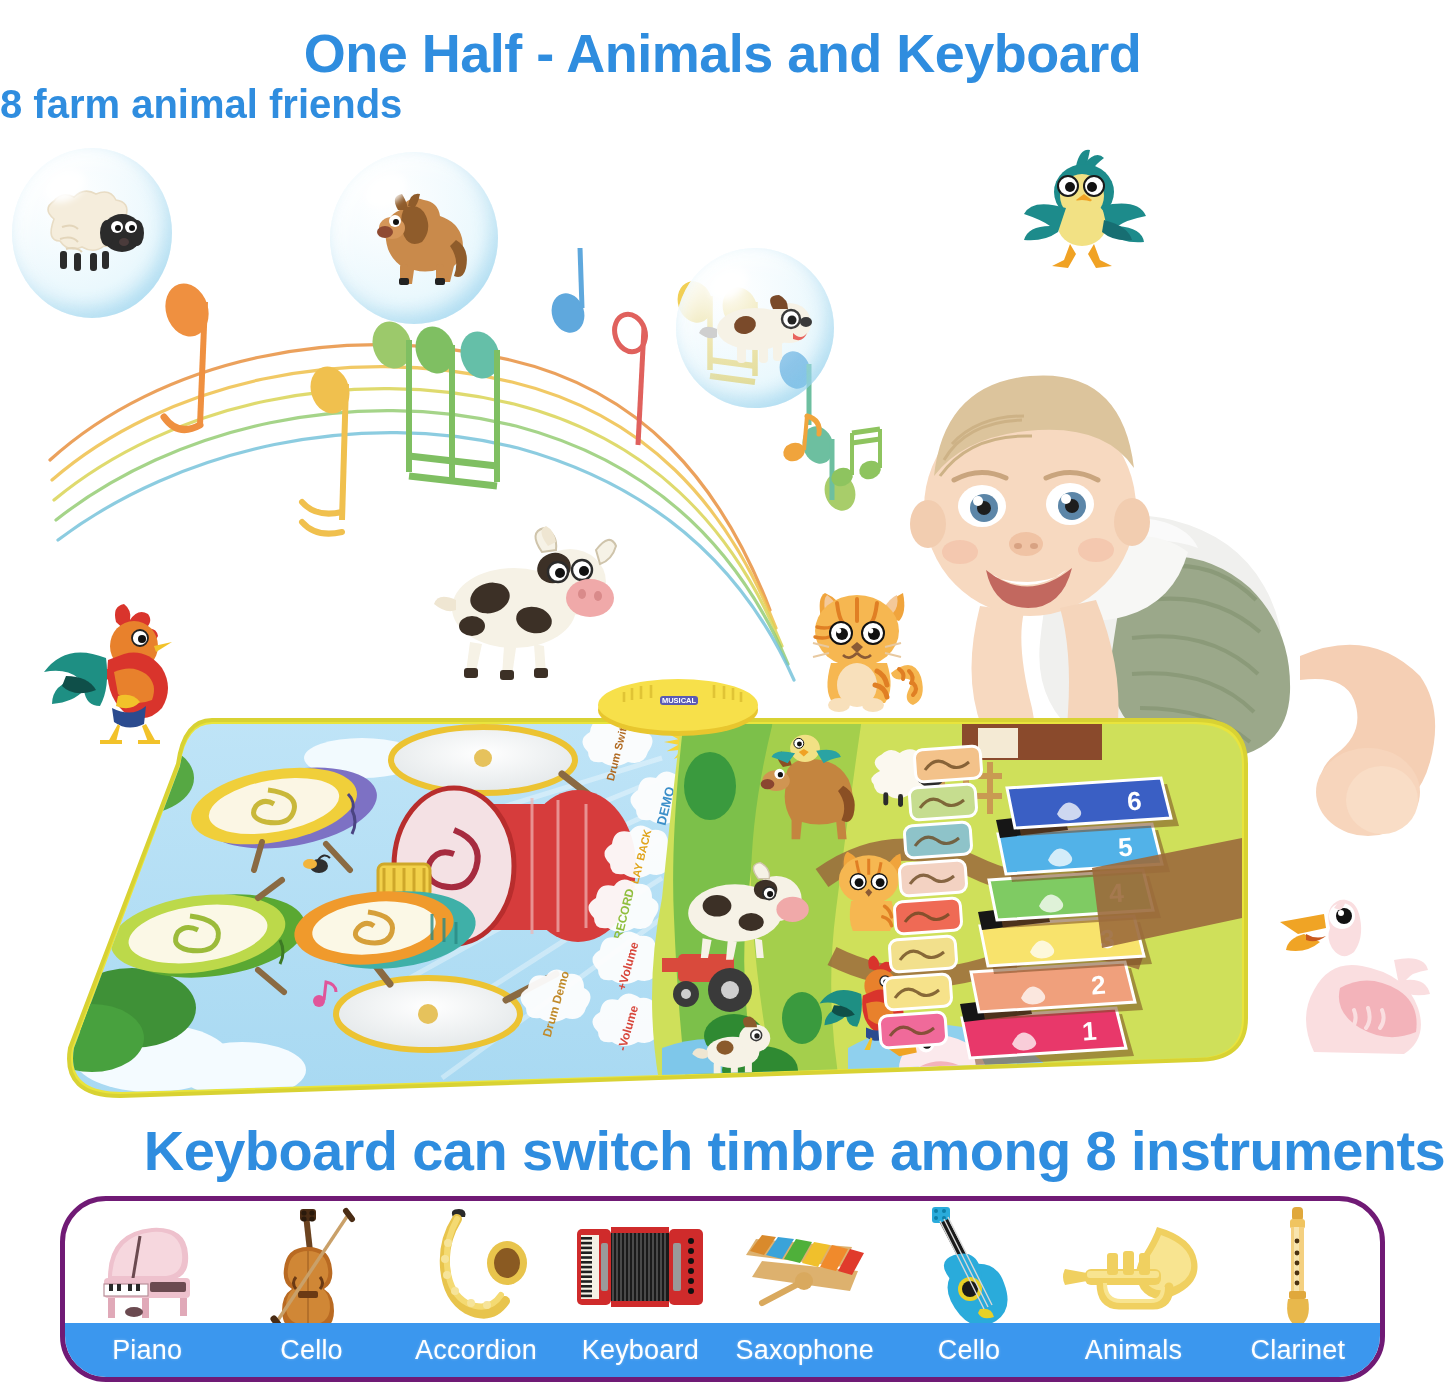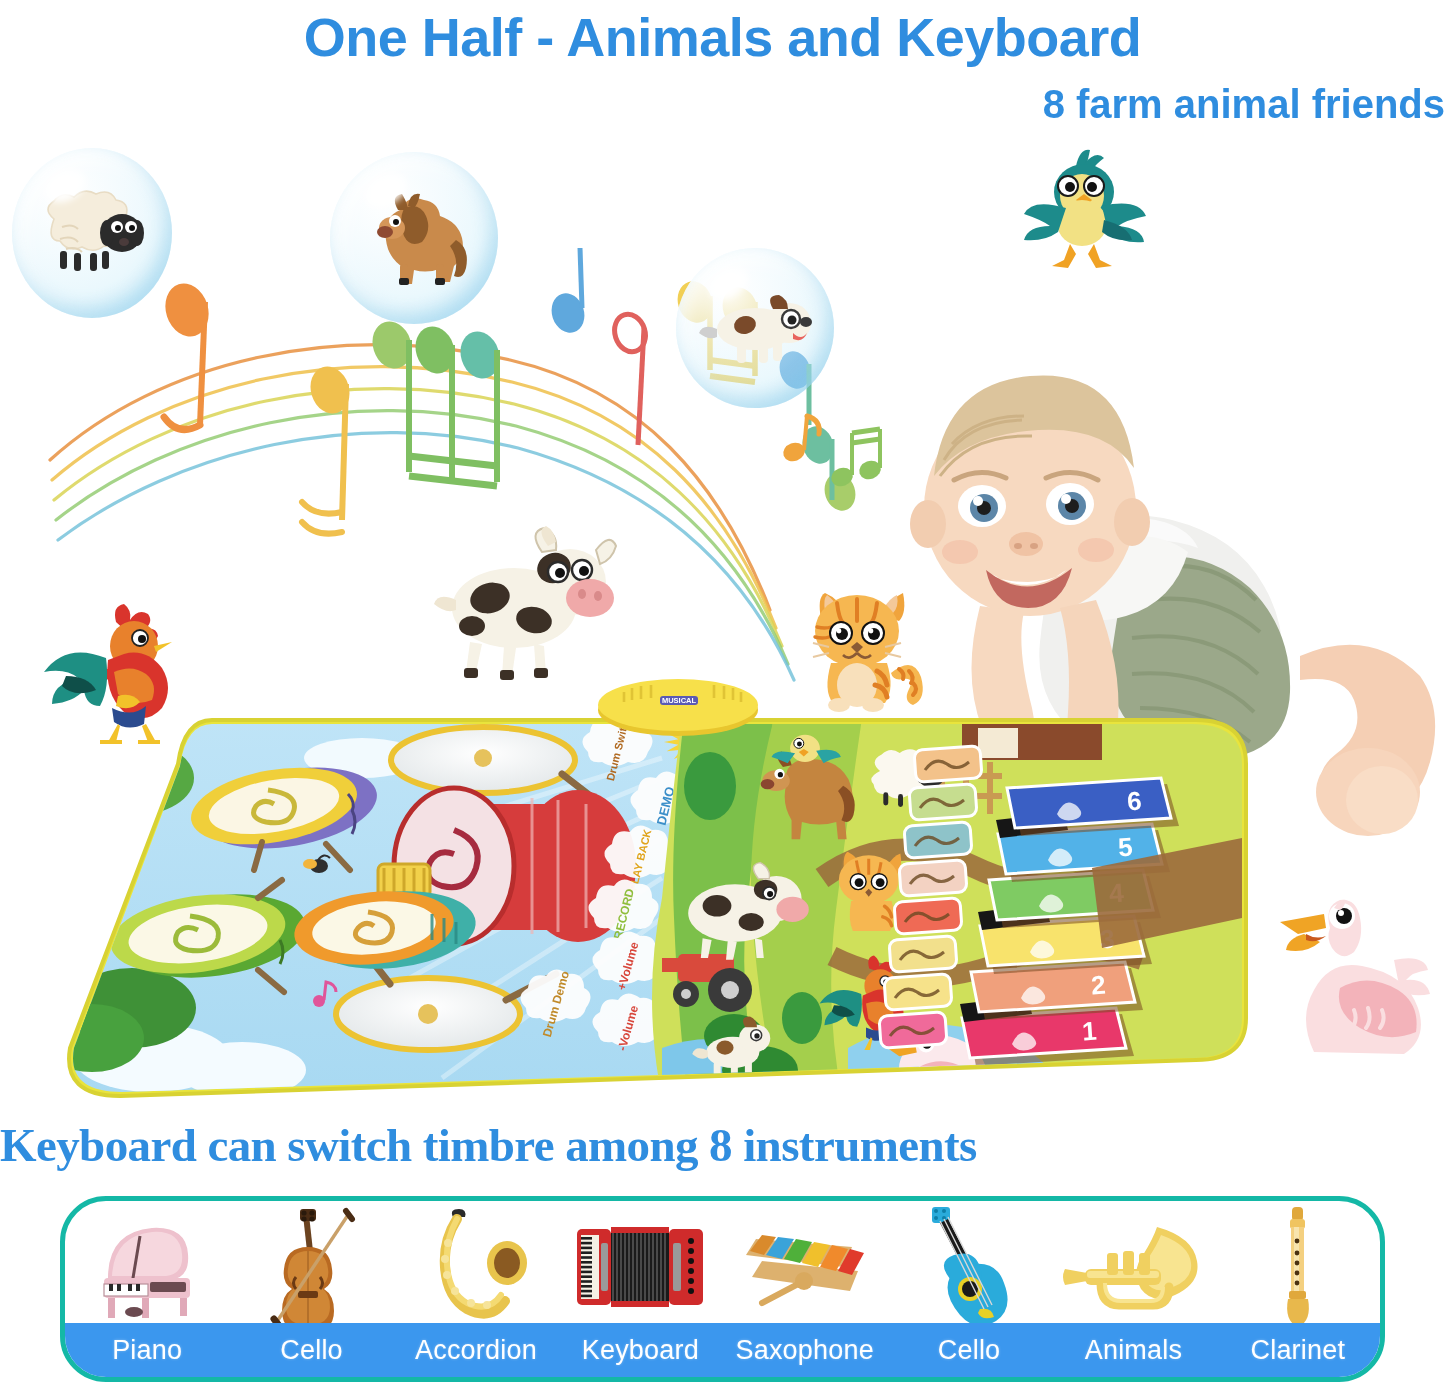--- a/index.html
+++ b/index.html
@@ -5,42 +5,41 @@
   * { box-sizing: border-box; margin: 0; padding: 0; }
   html, body { width: 1445px; height: 1391px; overflow: hidden; }
   body {
     background: #ffffff;
     font-family: "Liberation Sans", sans-serif;
     position: relative;
   }
 
   
   .headline {
-    position: absolute; top: 6px; left: 0; width: 100%;
+    position: absolute; top: 22px; left: 0; width: 100%;
     text-align: center;
     font-size: 54px; font-weight: bold;
     color: #2f8ddf;
     letter-spacing: -0.5px;
     white-space: nowrap;
   }
   .subhead {
     position: absolute; top: 82px; left: 0; width: 100%;
-    text-align: right;
+    text-align: left;
     font-size: 40px; font-weight: bold;
     color: #2f8ddf;
     white-space: nowrap;
   }
   .tagline {
     position: absolute; top: 1118px; left: 0; width: 100%;
-    text-align: left;
-    font-size: 47px; font-weight: bold;
+    text-align: right;
+    font-size: 56px; font-weight: bold;
     color: #2f8ddf;
     white-space: nowrap;
     letter-spacing: -0.6px;
-    font-family: Liberation Serif, serif;
   }
 
   
   .bubble {
     position: absolute;
     border-radius: 50%;
     background:
       radial-gradient(circle at 32% 26%, rgba(255,255,255,.96) 0%, rgba(235,248,253,.55) 34%, rgba(205,238,250,.42) 62%, rgba(170,222,243,.5) 86%, rgba(150,210,238,.65) 100%);
     box-shadow: inset -6px -8px 18px rgba(120,195,230,.45), inset 8px 10px 22px rgba(255,255,255,.95);
     display: flex; align-items: center; justify-content: center;
@@ -62,21 +61,21 @@
     position: absolute;
     left: 62px; top: 718px;
     width: 1180px; height: 380px;
   }
 
   
   .panel {
     position: absolute;
     left: 60px; top: 1196px;
     width: 1325px; height: 186px;
-    border: 5px solid #14b8a6;
+    border: 5px solid #701a75;
     border-radius: 46px;
     background: #ffffff;
     overflow: hidden;
   }
   .panel-strip {
     position: absolute; left: 0; bottom: 0;
     width: 100%; height: 54px;
     background: #3b97ee;
     display: flex;
     align-items: center;

